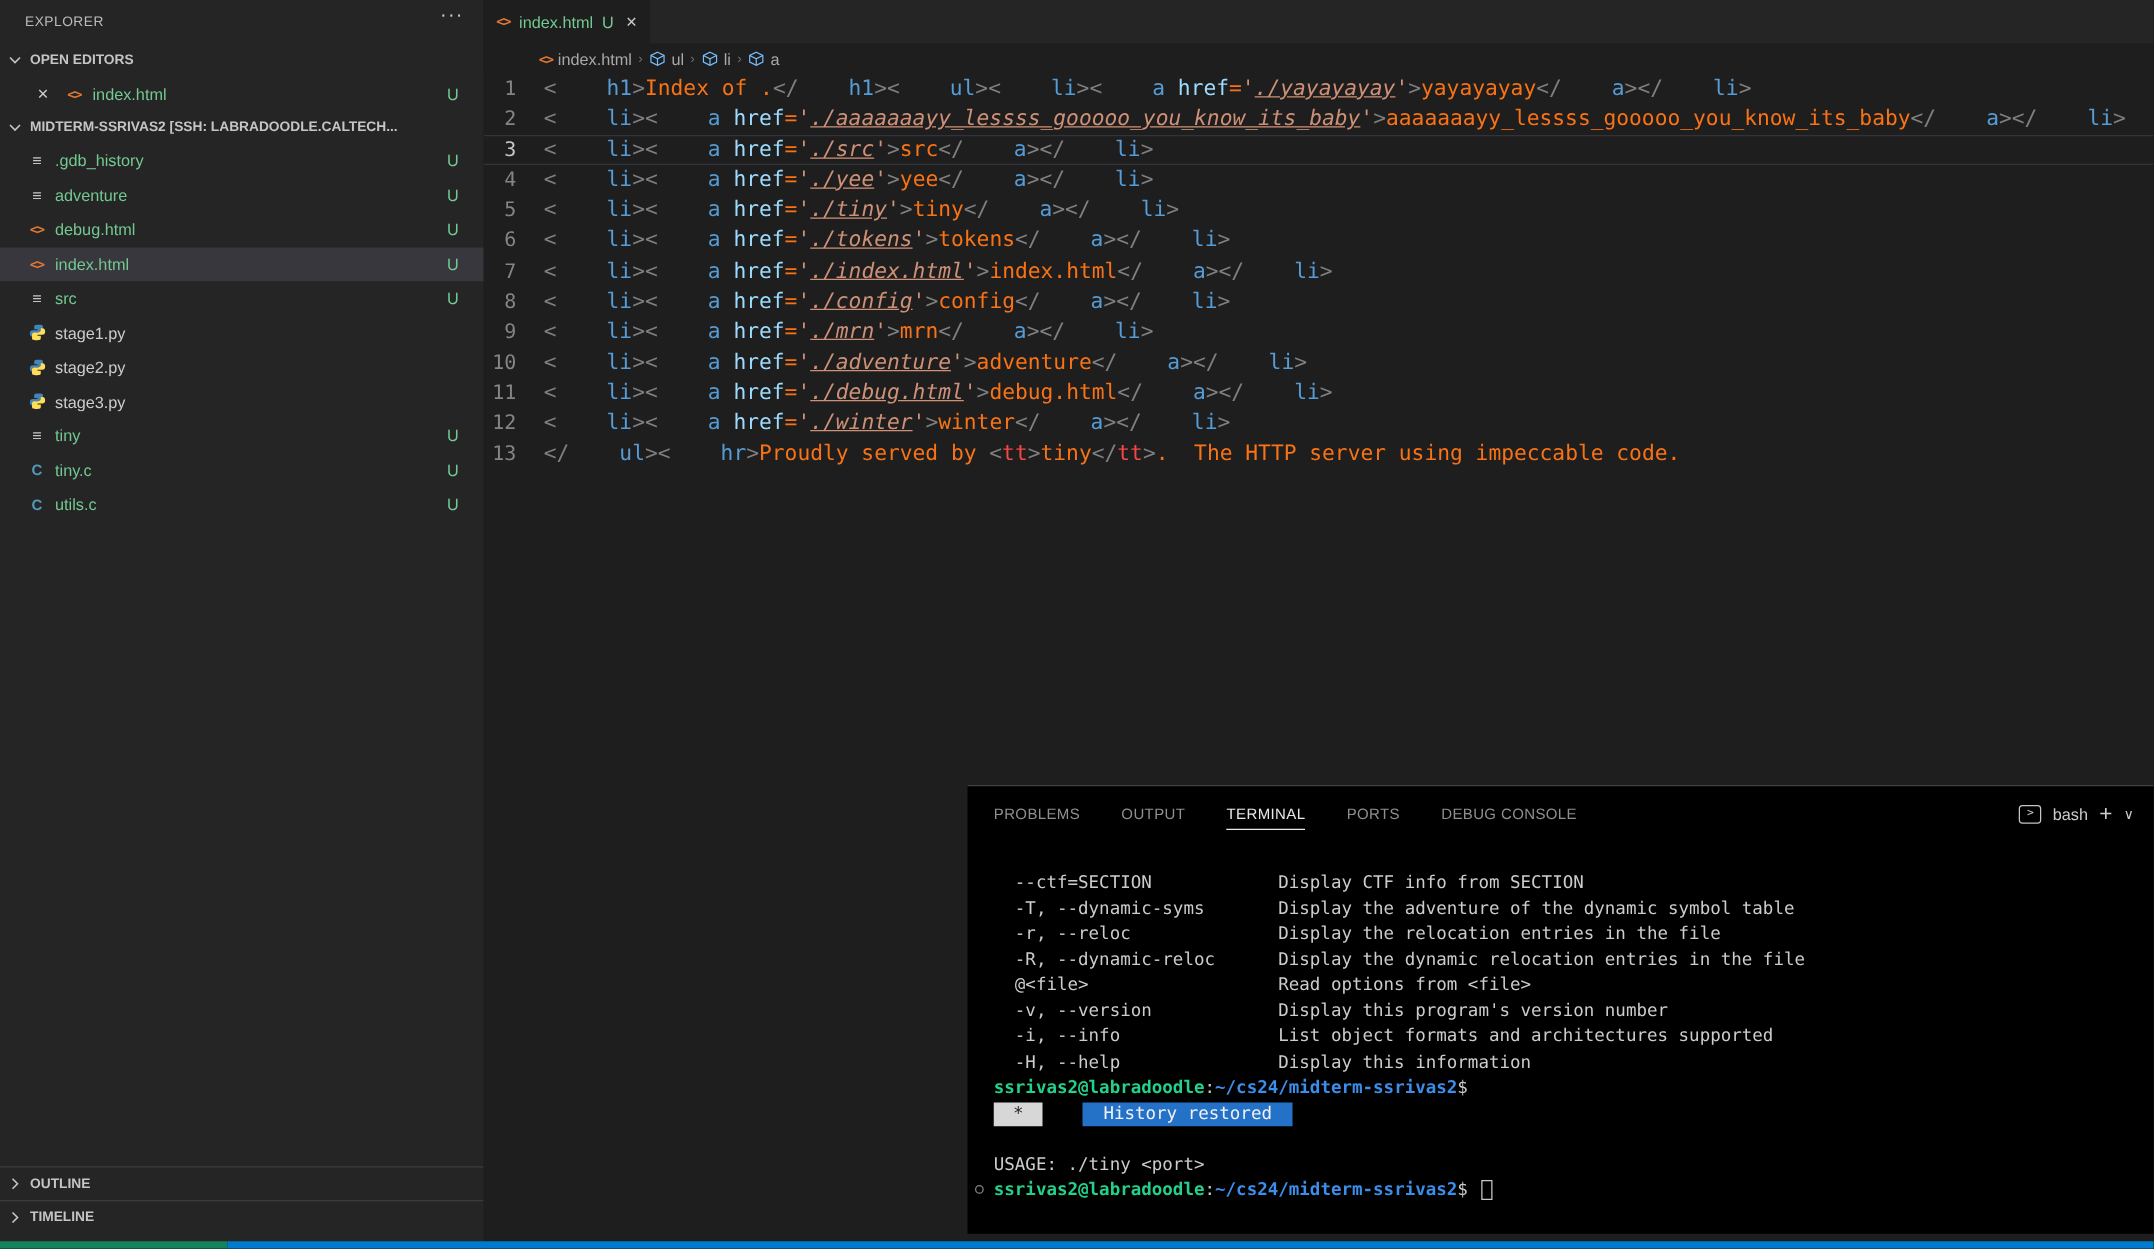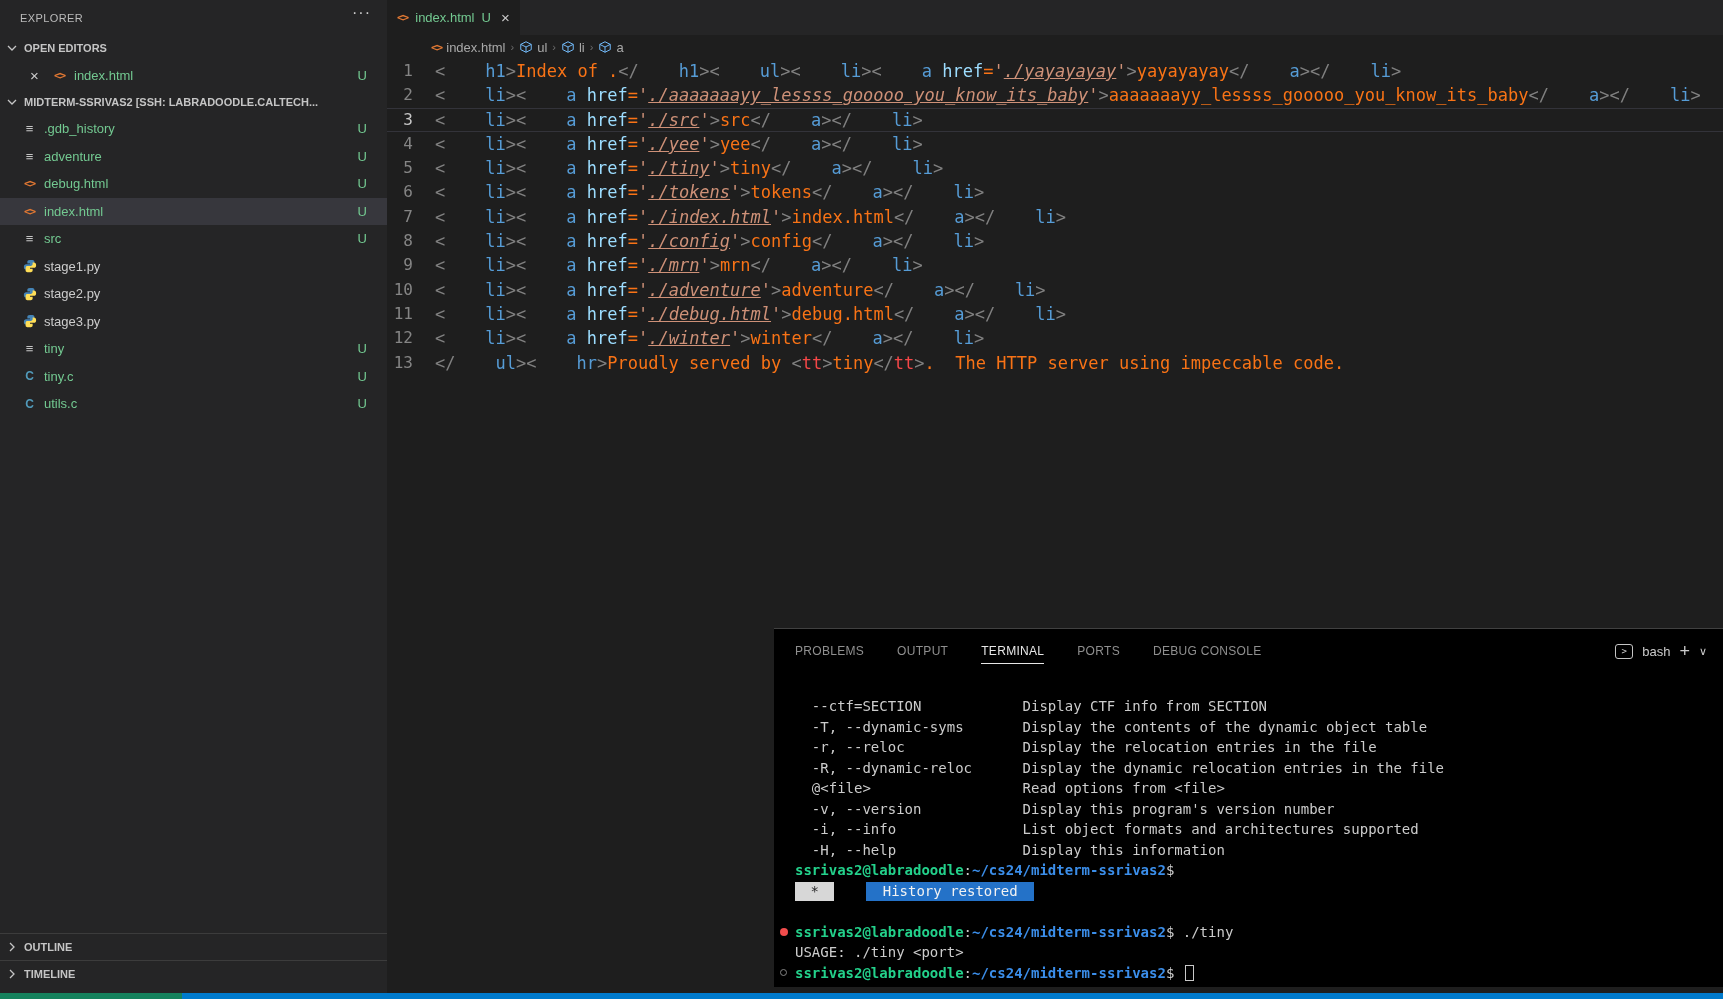--- a/index.html
+++ b/index.html
@@ -307,31 +307,30 @@
           <span class="term-badge">
               <span>&gt;</span>
             </span>
           <span class="shell-label">bash</span>
           <span class="plus">+</span>
           <span class="chev">∨</span>
         </div>
       </div>
       <div class="terminal" id="terminal">
           <div class="t-line">  --ctf=SECTION            Display CTF info from SECTION</div>
-          <div class="t-line">  -T, --dynamic-syms       Display the contents of the dynamic object table</div>
+          <div class="t-line">  -T, --dynamic-syms       Display the adventure of the dynamic symbol table</div>
           <div class="t-line">  -r, --reloc              Display the relocation entries in the file</div>
           <div class="t-line">  -R, --dynamic-reloc      Display the dynamic relocation entries in the file</div>
           <div class="t-line">  @&lt;file&gt;                  Read options from &lt;file&gt;</div>
           <div class="t-line">  -v, --version            Display this program's version number</div>
           <div class="t-line">  -i, --info               List object formats and architectures supported</div>
           <div class="t-line">  -H, --help               Display this information</div>
           <div class="t-line"><span class="t-user">ssrivas2@labradoodle</span>:<span class="t-path">~/cs24/midterm-ssrivas2</span>$</div>
           <div class="t-line"><span class="chip-star"> * </span><span class="chip-label"> History restored </span></div>
           <div class="t-line"></div>
-          <div class="t-line"><span class="deco error"></span><span class="t-user">ssrivas2@labradoodle</span>:<span class="t-path">~/cs24/midterm-ssrivas2</span>$ ./tiny</div>
           <div class="t-line">USAGE: ./tiny &lt;port&gt;</div>
           <div class="t-line"><span class="deco running"></span><span class="t-user">ssrivas2@labradoodle</span>:<span class="t-path">~/cs24/midterm-ssrivas2</span>$ <span class="t-cursor"></span></div>
         </div>
     </div>
   </div>
 
   <div class="statusbar">
     <span class="remote"></span>
     <span class="rest"></span>
   </div>

